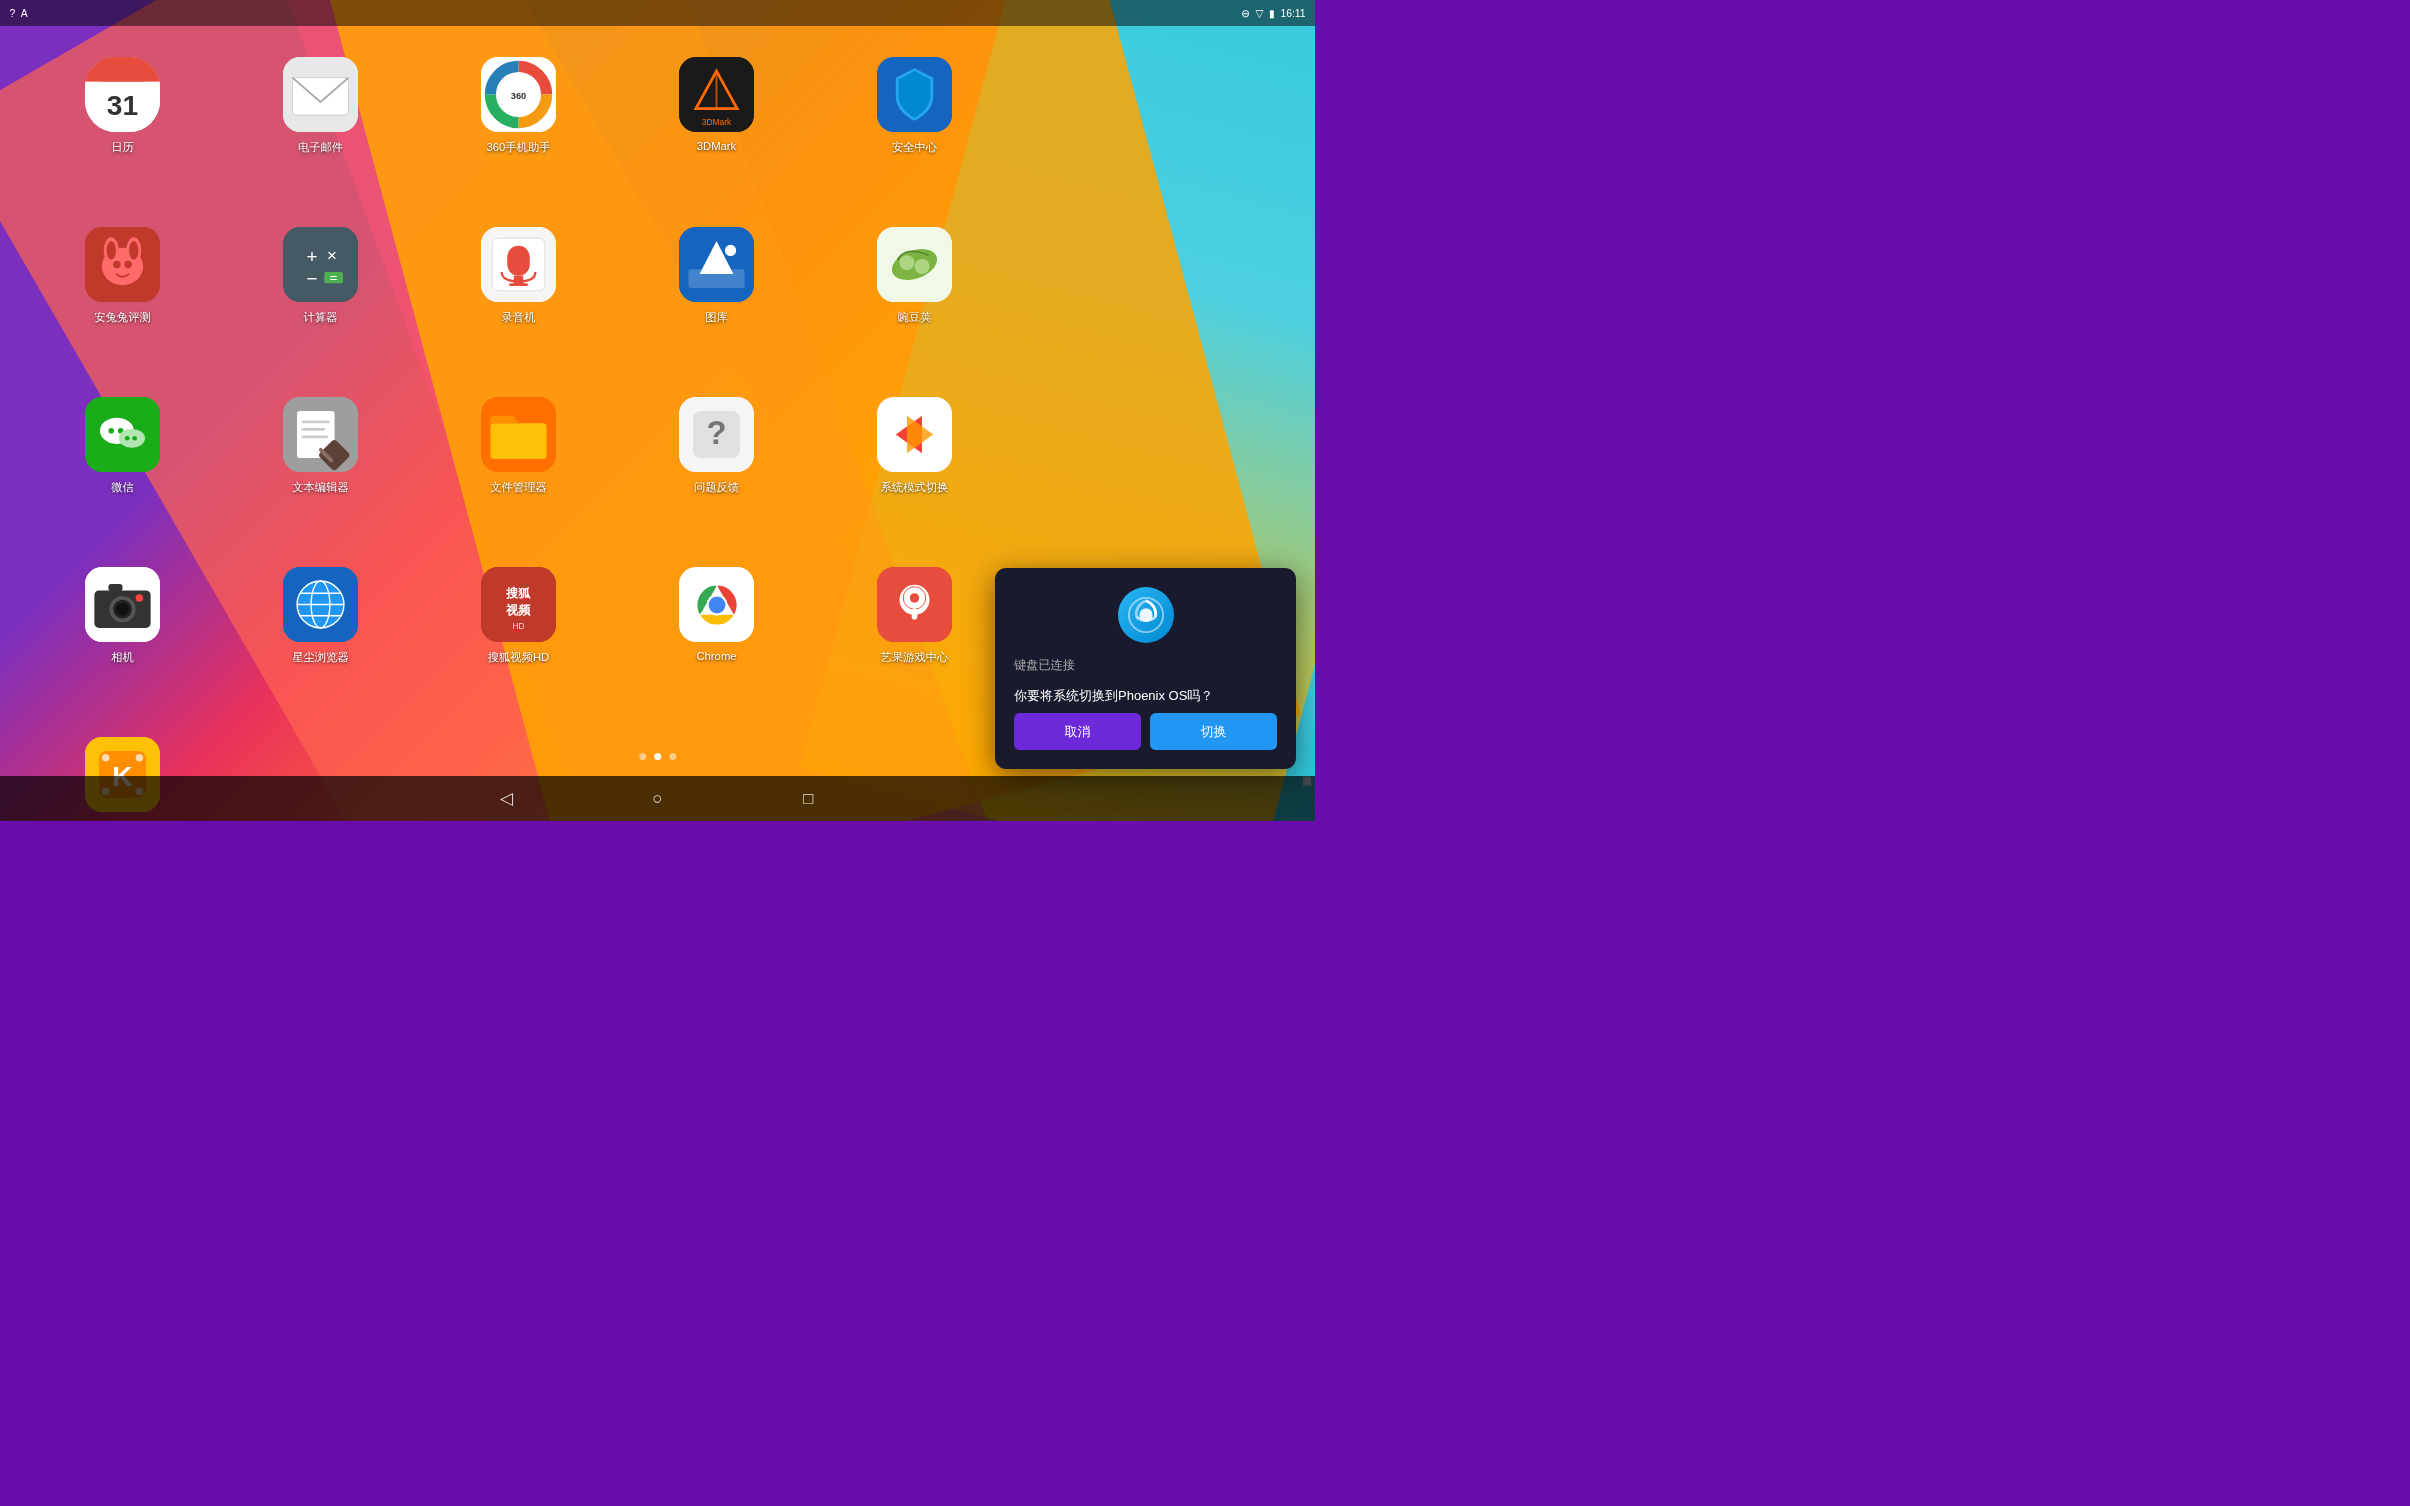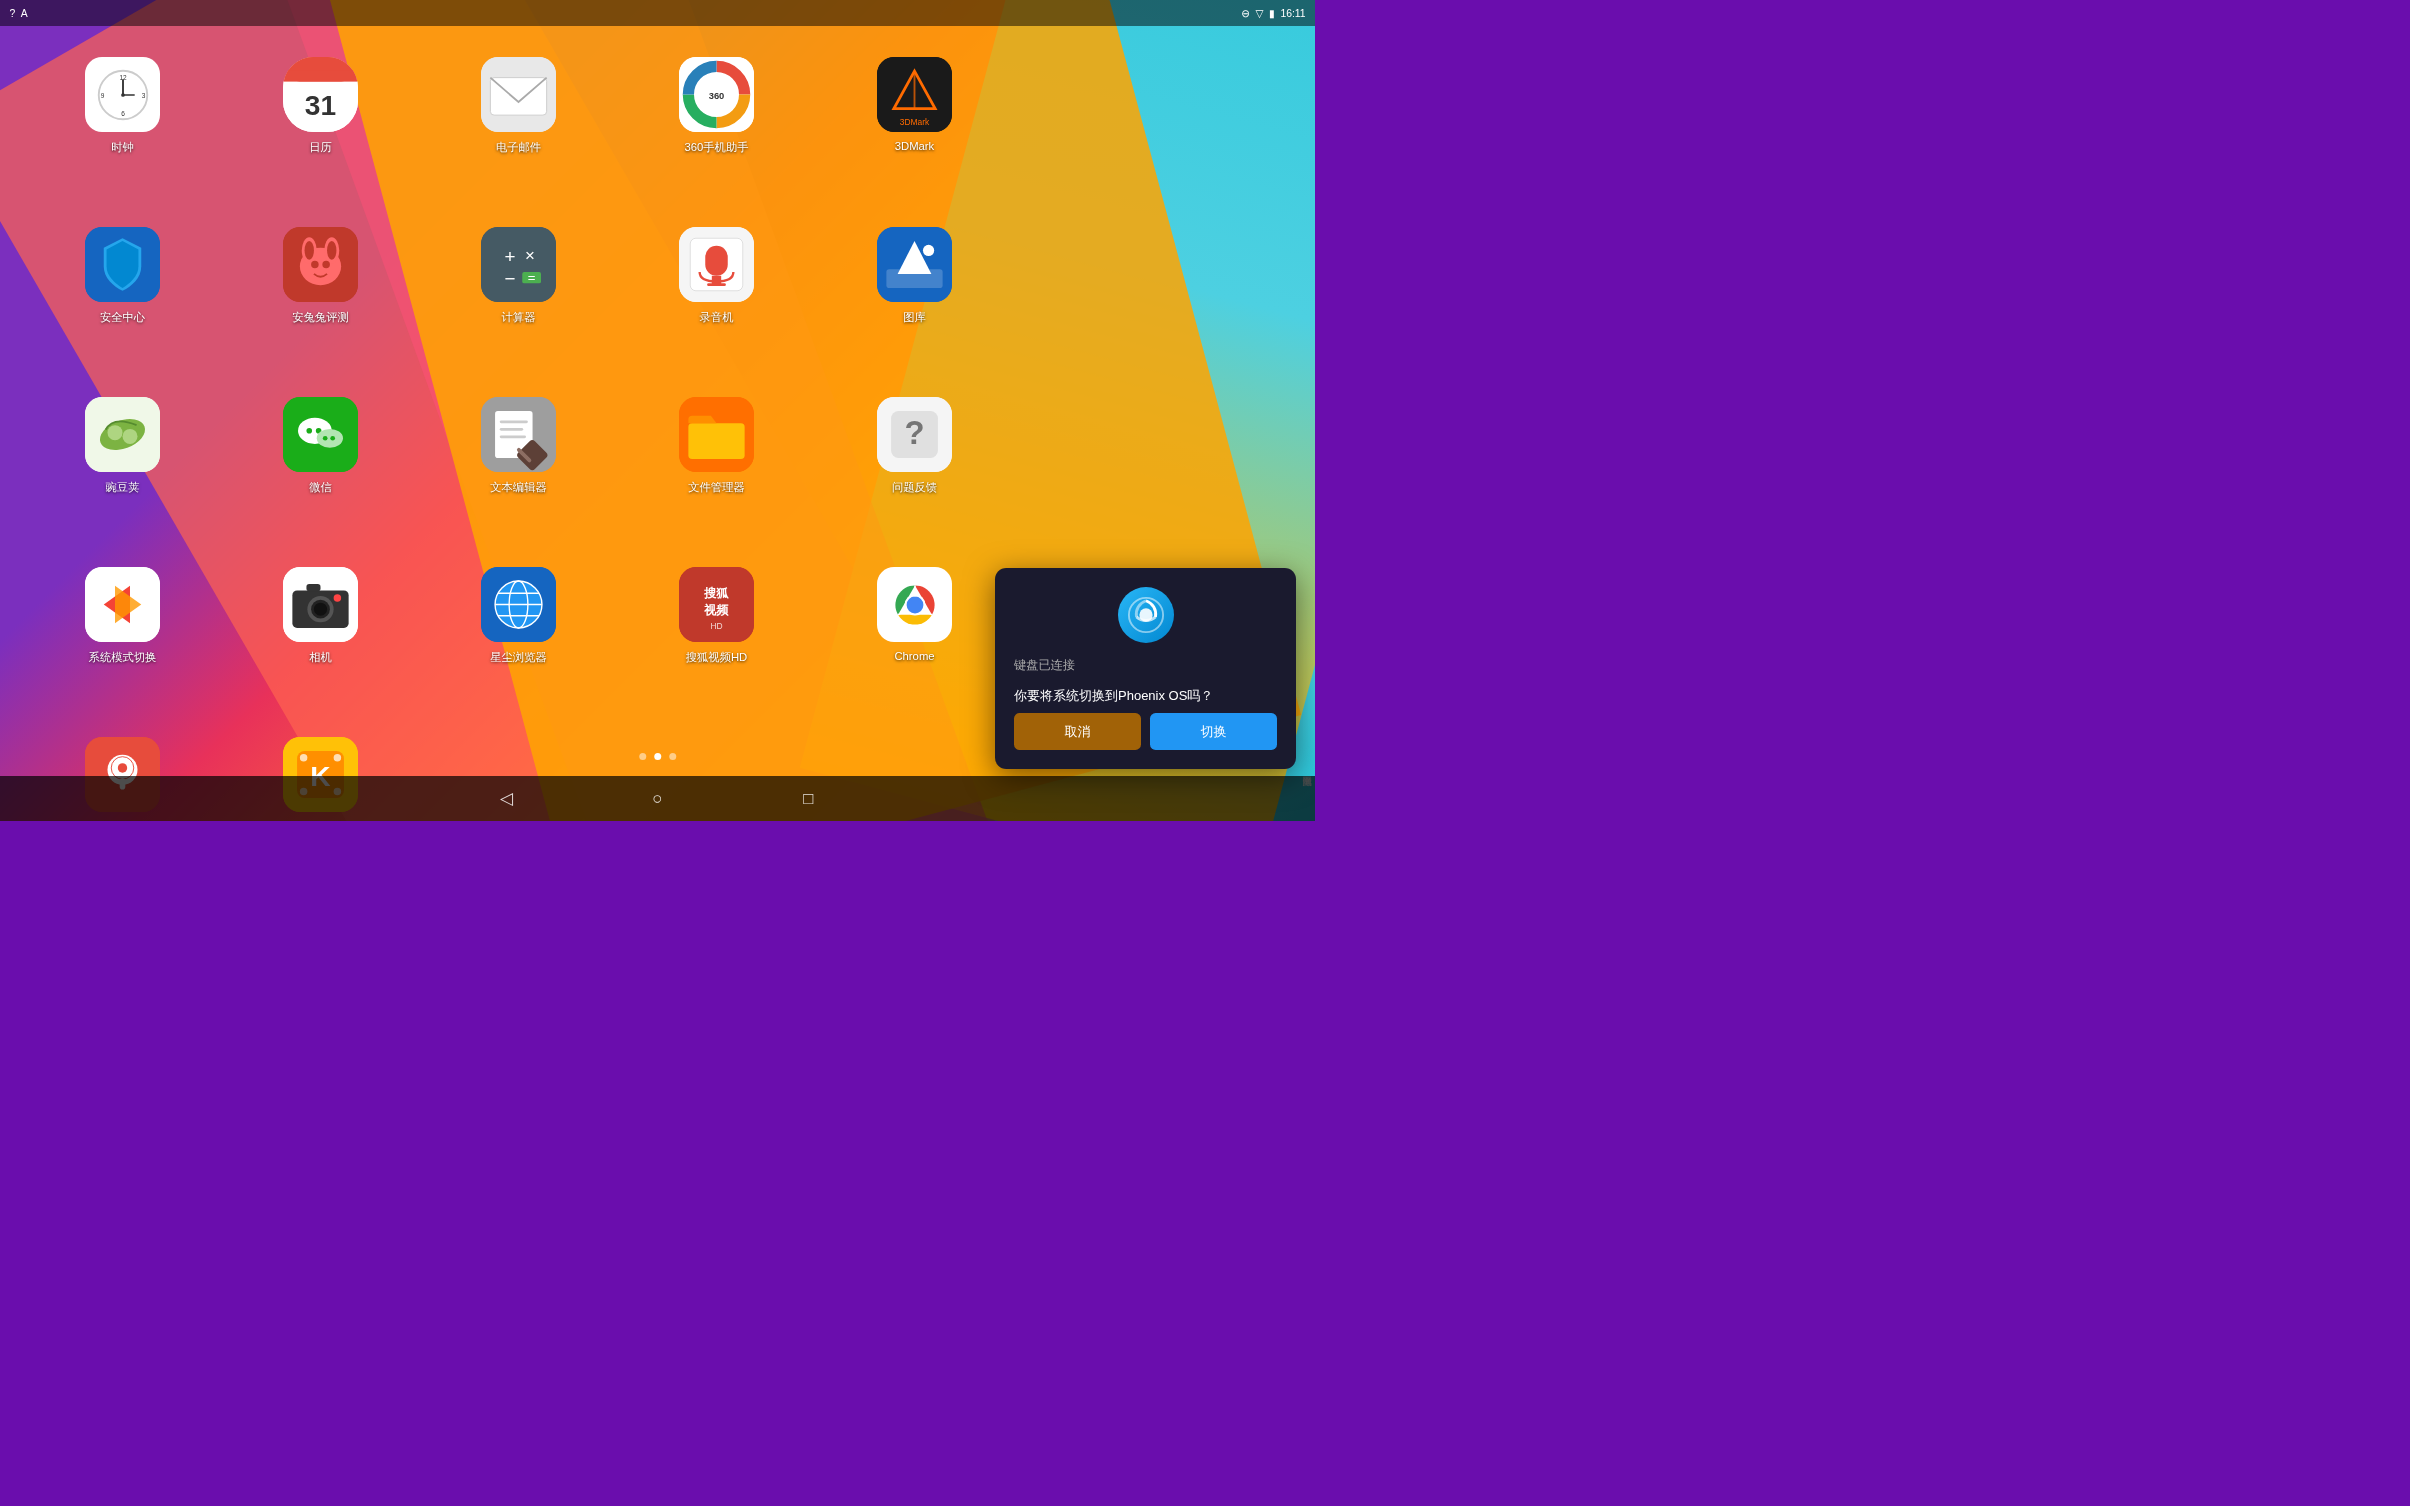--- a/index.html
+++ b/index.html
@@ -344,21 +344,21 @@
       flex: 1;
       padding: 9.4px;
       border-radius: 5.6px;
       border: none;
       cursor: pointer;
       font-size: 13px;
       font-weight: 500;
     }
 
     .btn-cancel {
-      background: #a16207;
+      background: #6d28d9;
       color: white;
     }
 
     .btn-confirm {
       background: #2196F3;
       color: white;
     }
 
     
     .chrome-ring {
@@ -393,35 +393,20 @@
   <div class="status-bar-right">
     <span class="status-icon">⊖</span>
     <span class="status-icon">▽</span>
     <span class="status-icon">▮</span>
     <span class="status-icon">16:11</span>
   </div>
 </div>
 
 <div class="app-grid">
 
-  <div class="app-item">
-    <div class="app-icon icon-clock">
-      <svg width="56" height="56" viewBox="0 0 60 60" style="font-size:32px">
-        <circle cx="30" cy="30" r="26" fill="white" stroke="#ccc" stroke-width="2"></circle>
-        <text x="30" y="14" text-anchor="middle" font-size="7" fill="#333">12</text>
-        <text x="30" y="52" text-anchor="middle" font-size="7" fill="#333">6</text>
-        <text x="8" y="33" text-anchor="middle" font-size="7" fill="#333">9</text>
-        <text x="52" y="33" text-anchor="middle" font-size="7" fill="#333">3</text>
-        <line x1="30" y1="30" x2="30" y2="14" stroke="#333" stroke-width="2" stroke-linecap="round"></line>
-        <line x1="30" y1="30" x2="42" y2="30" stroke="#333" stroke-width="1.5" stroke-linecap="round"></line>
-        <circle cx="30" cy="30" r="2" fill="#333"></circle>
-      </svg>
-    </div>
-    <span class="app-label">时钟</span>
-  </div>
 
   <div class="app-item">
     <div class="app-icon icon-calendar">
       <svg width="75" height="75" viewBox="0 0 80 80" style="font-size:32px">
         <rect width="80" height="80" rx="18" fill="white"></rect>
         <rect width="80" height="26" rx="0" fill="#e74c3c"></rect>
         <rect x="0" y="0" width="80" height="26" rx="18" fill="#e74c3c"></rect>
         <rect x="0" y="14" width="80" height="12" fill="#e74c3c"></rect>
         <text x="40" y="62" text-anchor="middle" font-size="30" font-weight="bold" fill="#333">31</text>
       </svg>

